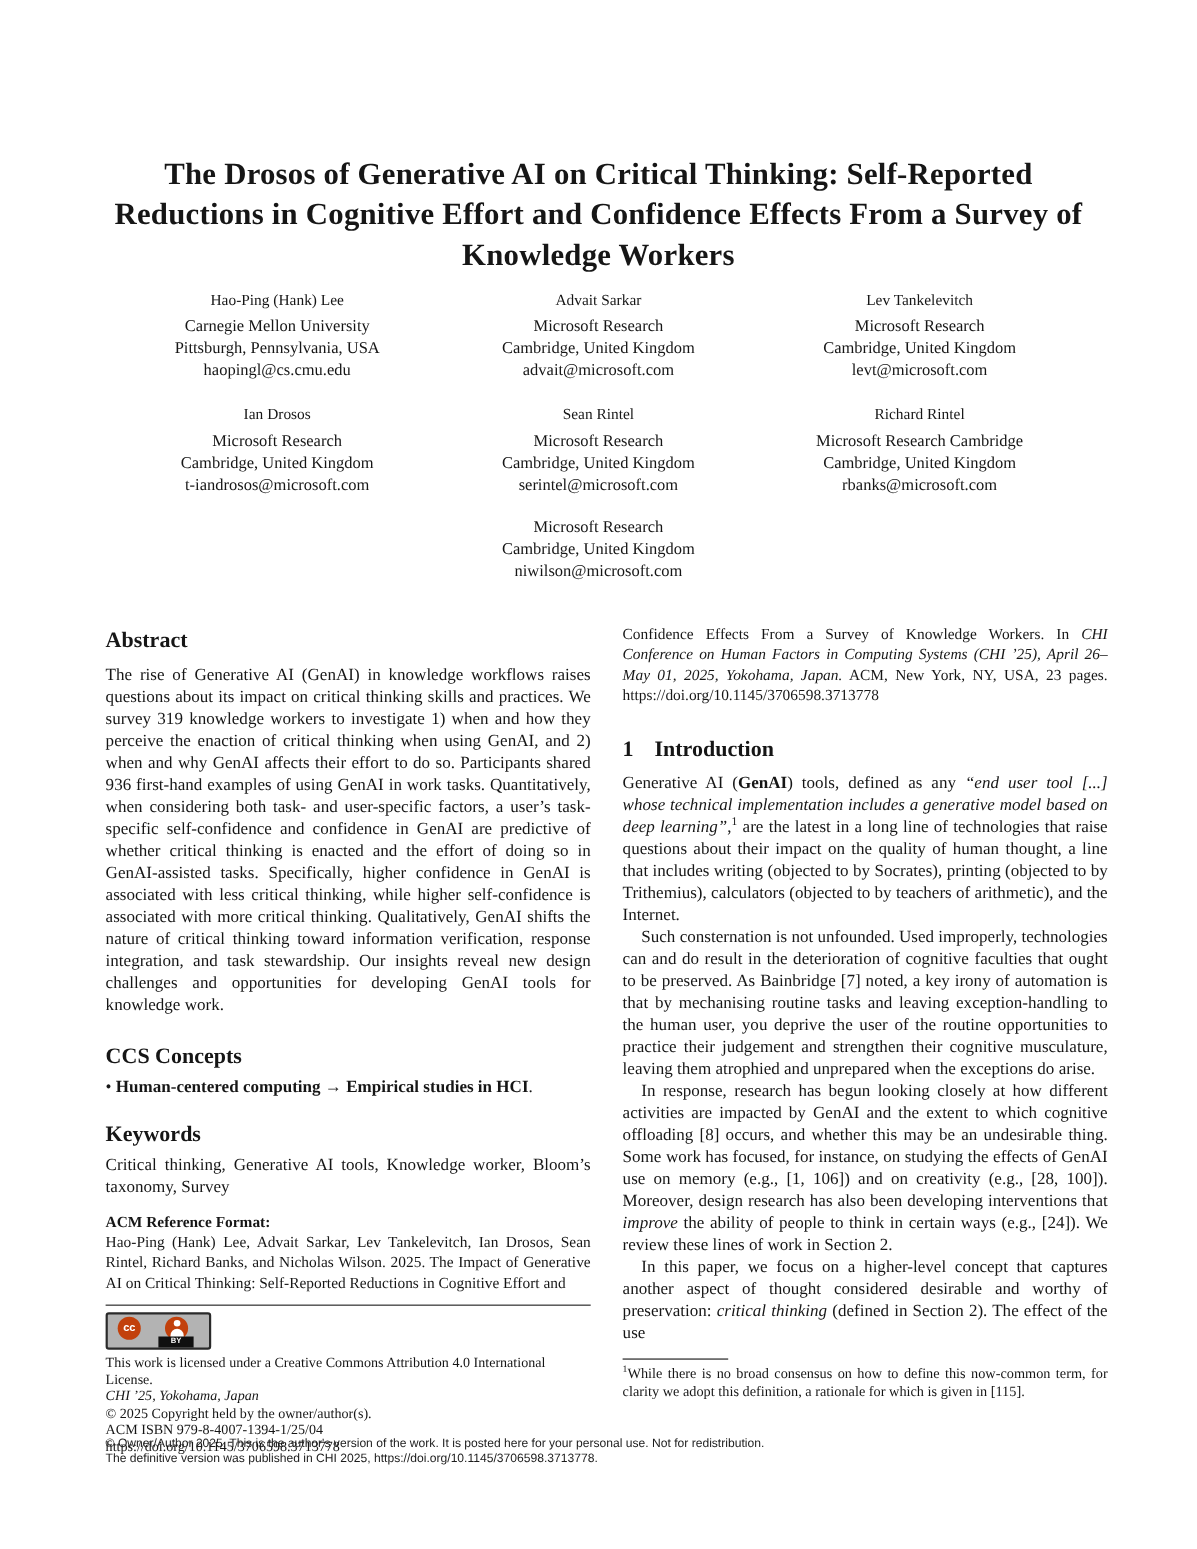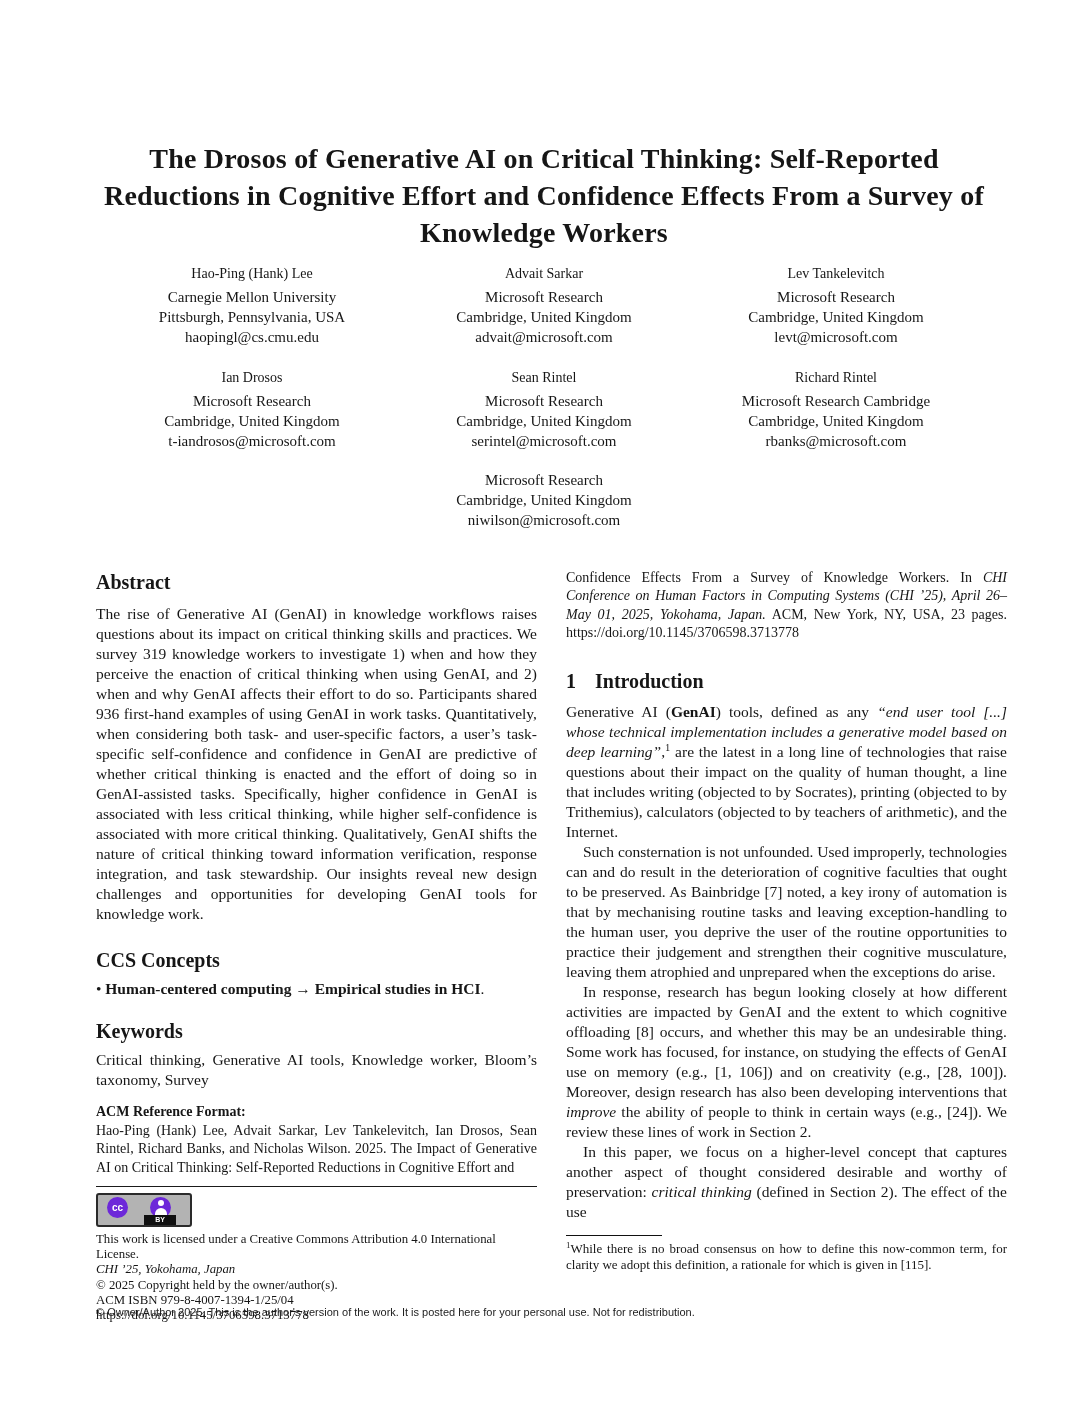--- a/index.html
+++ b/index.html
@@ -73,21 +73,21 @@
     height: 30px;
     background: #b3b3b3;
     border: 2.5px solid #2a2a2a;
     border-radius: 3px;
     display: flex;
     align-items: center;
   }
   .cc-circle {
     width: 21px; height: 21px;
     border-radius: 50%;
-    background: #6d28d9;
+    background: #c2410c;
     color: #ffffff;
     display: flex; align-items: center; justify-content: center;
     font-family: "Liberation Sans", sans-serif;
     font-weight: bold;
     font-size: 10px;
     margin-left: 9px;
     margin-top: -4px;
   }
   .cc-circle.person { position: relative; margin-left: 22px; }
   .cc-circle.person::before {
@@ -232,15 +232,16 @@
     <p class="body-text para indent"><span>Such consternation is not unfounded. Used improperly, technologies can and do result in the deterioration of cognitive faculties that ought to be preserved. As Bainbridge [7] noted, a key irony of automation is that by mechanising routine tasks and leaving exception-handling to the human user, you deprive the user of the routine opportunities to practice their judgement and strengthen their cognitive musculature, leaving them atrophied and unprepared when the exceptions do arise.</span></p>
     <p class="body-text para indent"><span>In response, research has begun looking closely at how different activities are impacted by GenAI and the extent to which cognitive offloading [8] occurs, and whether this may be an undesirable thing. Some work has focused, for instance, on studying the effects of GenAI use on memory (e.g., [1, 106]) and on creativity (e.g., [28, 100]). Moreover, design research has also been developing interventions that </span><span style="font-style: italic;">improve</span><span> the ability of people to think in certain ways (e.g., [24]). We review these lines of work in Section 2.</span></p>
     <p class="body-text para indent"><span>In this paper, we focus on a higher-level concept that captures another aspect of thought considered desirable and worthy of preservation: </span><span style="font-style: italic;">critical thinking</span><span> (defined in Section 2). The effect of the use</span></p>
 
     <hr class="footnote-rule">
     <p class="footnote"><sup>1</sup><span>While there is no broad consensus on how to define this now-common term, for clarity we adopt this definition, a rationale for which is given in [115].</span></p>
   </div>
 
   <div class="page-footer">
     <div>© Owner/Author 2025. This is the author's version of the work. It is posted here for your personal use. Not for redistribution.</div>
+    <div>The definitive version was published in CHI 2025, https://doi.org/10.1145/3706598.3713778.</div>
   </div>
 
 </div>
 
 </body></html>

